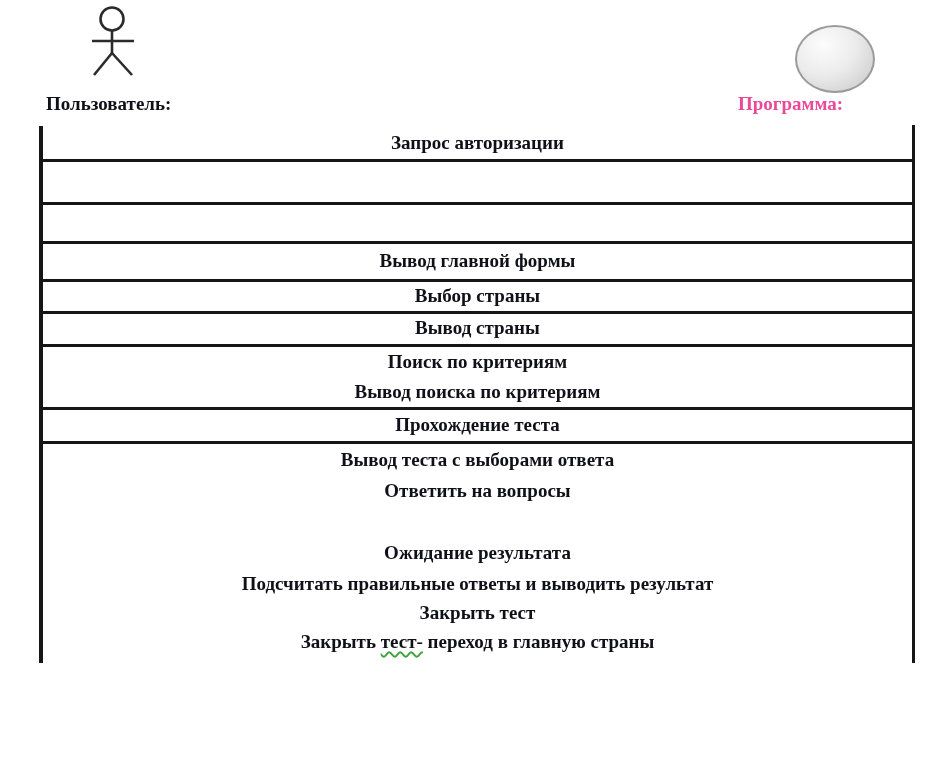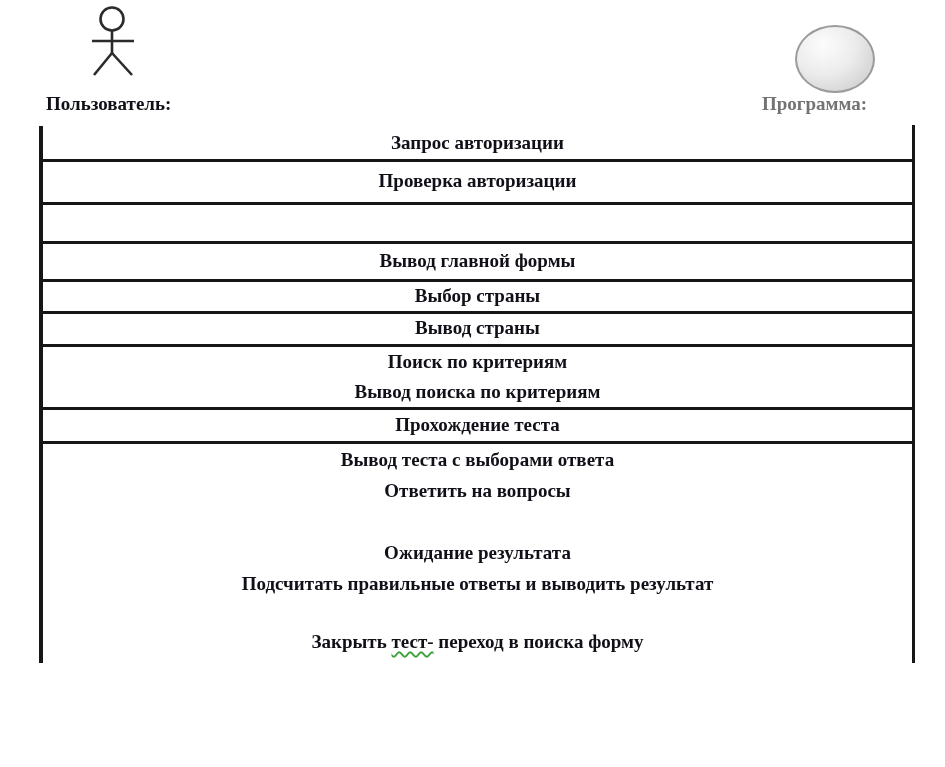--- a/index.html
+++ b/index.html
@@ -11,21 +11,21 @@
   .actor-label{
     position:absolute;left:46px;top:93px;font-size:19px;font-weight:bold;color:#101018;
     white-space:nowrap;
   }
   .program-oval{
     position:absolute;left:795px;top:25px;width:76px;height:64px;border-radius:50%;
     border:2px solid #9b9b9b;
     background:radial-gradient(ellipse at 35% 28%, #fcfcfc 0%, #ececec 45%, #c6c6c6 100%);
   }
   .program-label{
-    position:absolute;left:762px;top:93px;font-size:19px;font-weight:bold;color:#737373;
+    position:absolute;left:738px;top:93px;font-size:19px;font-weight:bold;color:#ec4899;
     white-space:nowrap;
   }
   .lifeline{position:absolute;background:#161616;}
   .lifeline.left{left:39px;top:126px;width:4px;height:612px;}
   .lifeline.right{left:912px;top:125px;width:3px;height:613px;}
   .nub{position:absolute;background:#161616;}
   .nub.left-end{left:37px;top:714px;width:7px;height:24px;}
   .nub.left-dash{left:44px;top:722px;width:12px;height:3px;}
   .nub.right-end{left:906px;top:722px;width:10px;height:16px;}
   .hline{position:absolute;left:41px;width:873px;height:3px;background:#161616;}
@@ -68,30 +68,30 @@
   <div class="hline" style="top:159px"></div>
   <div class="hline" style="top:202px"></div>
   <div class="hline" style="top:241px"></div>
   <div class="hline" style="top:279px"></div>
   <div class="hline" style="top:311px"></div>
   <div class="hline" style="top:344px"></div>
   <div class="hline" style="top:407px"></div>
   <div class="hline" style="top:441px"></div>
 
   <div class="msg" style="top:131px">Запрос авторизации</div>
-  <div class="msg" style="top:169px">Проверка авторизации</div>
   <div class="msg" style="top:249px">Вывод главной формы</div>
   <div class="msg" style="top:284px">Выбор страны</div>
   <div class="msg" style="top:316px">Вывод страны</div>
   <div class="msg" style="top:350px">Поиск по критериям</div>
   <div class="msg" style="top:380px">Вывод поиска по критериям</div>
   <div class="msg" style="top:448px">Вывод теста с выборами ответа</div>
   <div class="msg" style="top:413px">Прохождение теста</div>
   <div class="msg" style="top:479px">Ответить на вопросы</div>
   <div class="msg" style="top:541px">Ожидание результата</div>
   <div class="msg" style="top:572px">Подсчитать правильные ответы и выводить результат</div>
+  <div class="msg" style="top:601px">Закрыть тест</div>
   <div class="msg" style="top:630px">
-    <span>Закрыть </span><span class="squiggle">тест-</span><span> переход в поиска форму</span>
+    <span>Закрыть </span><span class="squiggle">тест-</span><span> переход в главную страны</span>
   </div>
   <div class="msg" style="top:662px">Выход</div>
   <div class="msg" style="top:694px">Выход</div>
 
 </div>
 
 </body></html>

